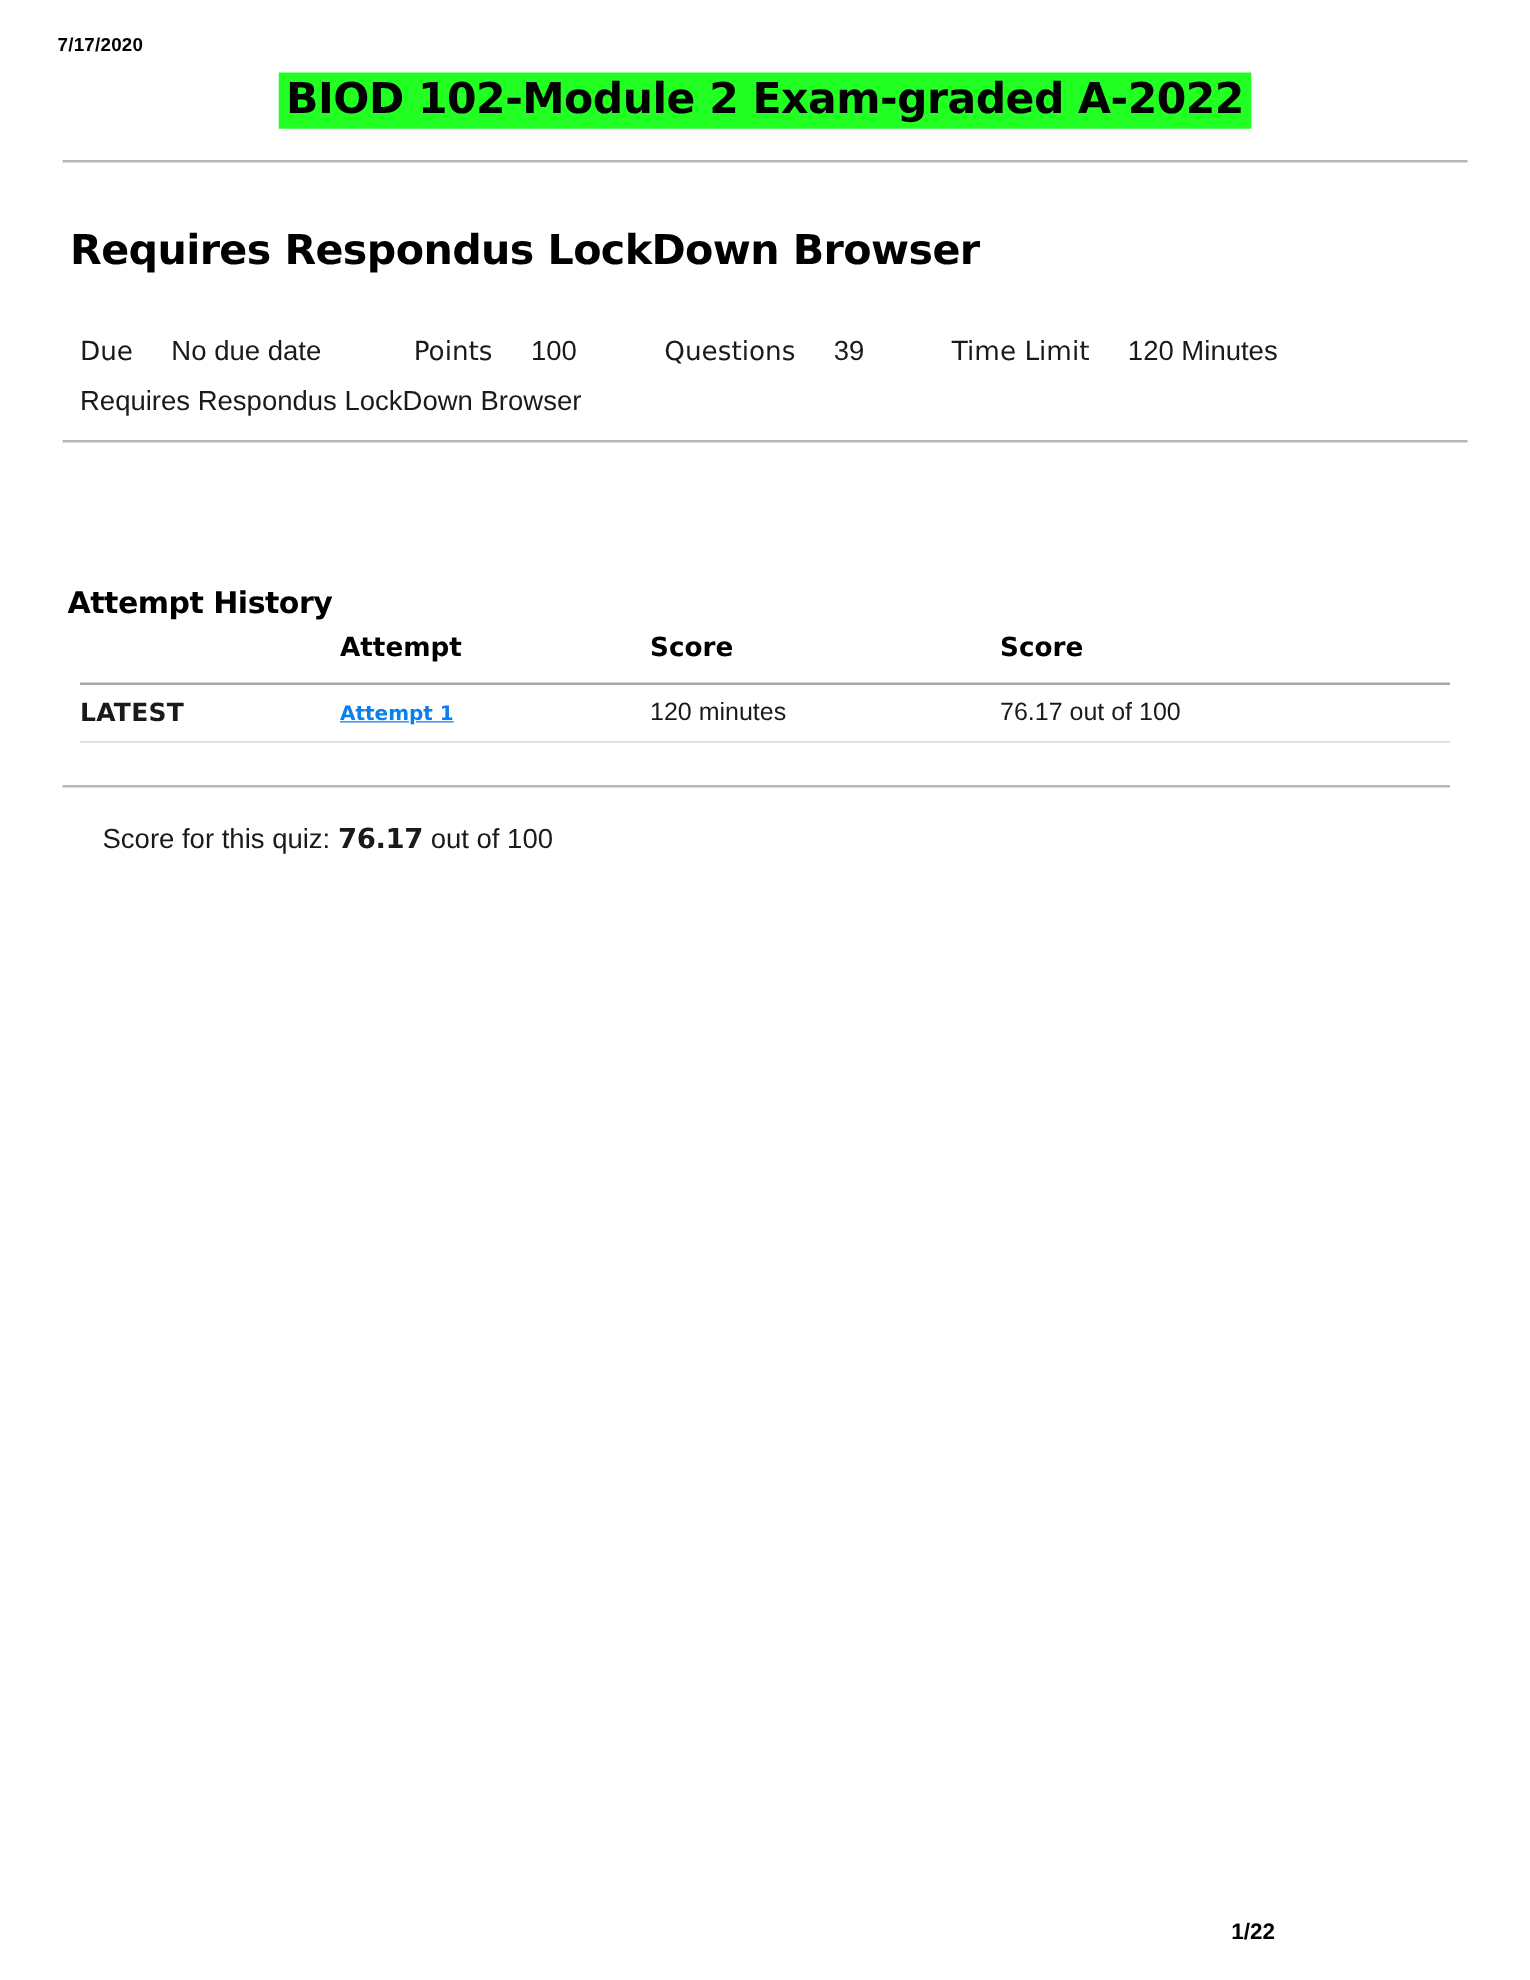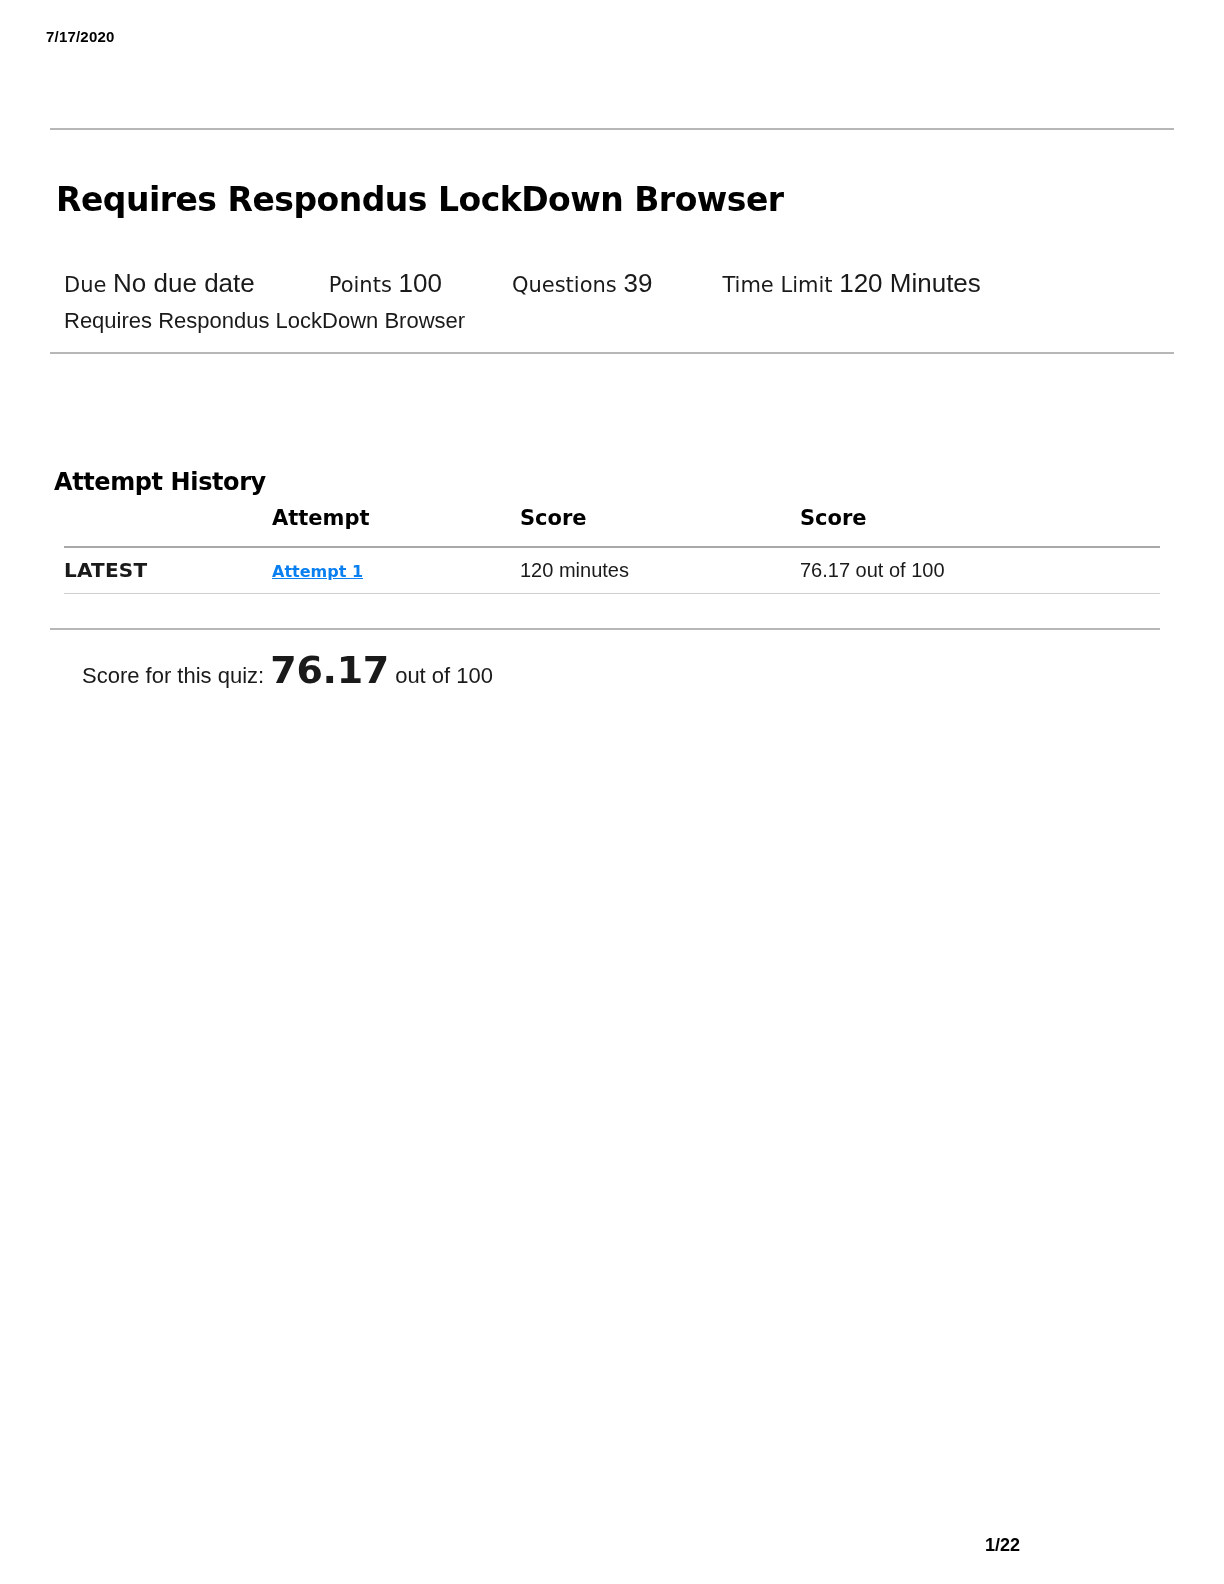--- a/index.html
+++ b/index.html
@@ -83,21 +83,21 @@
     font-size: 22px;
     white-space: nowrap;
     color: #1a1a1a;
   }
   .meta-item { display: inline-block; }
   .meta-label {
     font-weight: normal;
     font-family: "DejaVu Sans", sans-serif;
     font-size: 21px;
   }
-  .meta-value { font-size: 26px; }
+  .meta-value { font-size: 22px; margin-left: 24px; }
   .gap-1 { display: inline-block; width: 74px; }
   .gap-2 { display: inline-block; width: 70px; }
   .gap-3 { display: inline-block; width: 70px; }
 
   .requires-line {
     position: absolute;
     left: 64px;
     top: 308px;
     font-size: 22px;
     color: #1a1a1a;
@@ -158,21 +158,21 @@
   
   .summary {
     position: absolute;
     left: 82px;
     top: 652px;
     font-size: 22px;
     color: #1a1a1a;
     line-height: 37px;
   }
   .score-big {
-    font-size: 38px;
+    font-size: 22px;
     font-weight: bold;
     font-family: "DejaVu Sans", sans-serif;
     letter-spacing: -0.3px;
   }
 
   .page-number {
     position: absolute;
     right: 52px;
     bottom: 28px;
     font-size: 18px;
@@ -180,20 +180,23 @@
     color: #000;
   }
 </style>
 </head>
 <body>
 
 <div class="page">
 
   <div class="print-date">7/17/2020</div>
 
+  <div class="doc-title-wrap">
+    <span class="doc-title">BIOD 102-Module 2 Exam-graded A-2022</span>
+  </div>
 
   <div class="rule top"></div>
 
   <div class="section-title">Requires Respondus LockDown Browser</div>
 
   <div class="meta-row">
     <span class="meta-item"><span class="meta-label">Due </span><span class="meta-value">No due date</span></span><span class="gap-1"></span><span class="meta-item"><span class="meta-label">Points </span><span class="meta-value">100</span></span><span class="gap-2"></span><span class="meta-item"><span class="meta-label">Questions </span><span class="meta-value">39</span></span><span class="gap-3"></span><span class="meta-item"><span class="meta-label">Time Limit </span><span class="meta-value">120 Minutes</span></span>
   </div>
 
   <div class="requires-line">Requires Respondus LockDown Browser</div>

